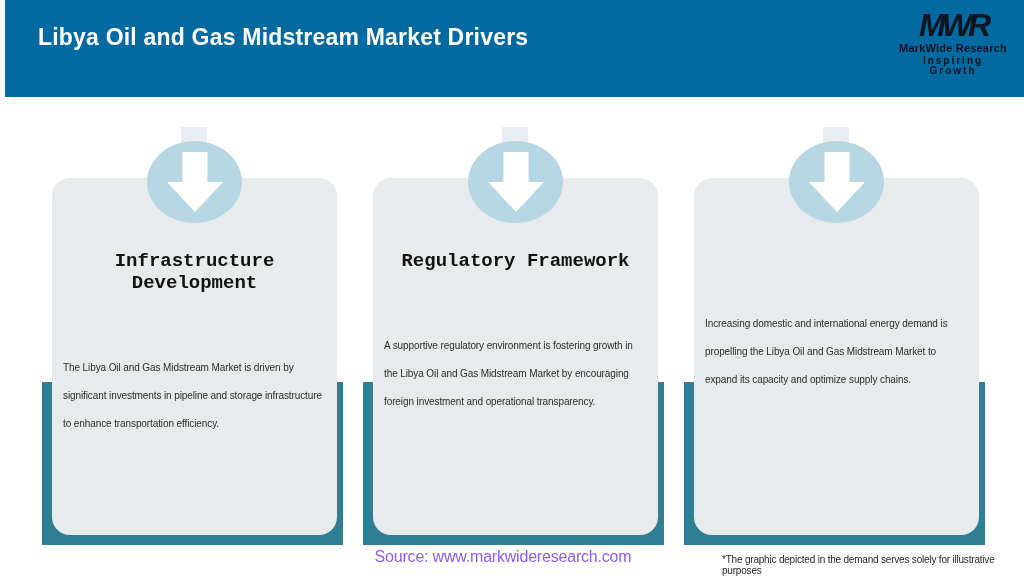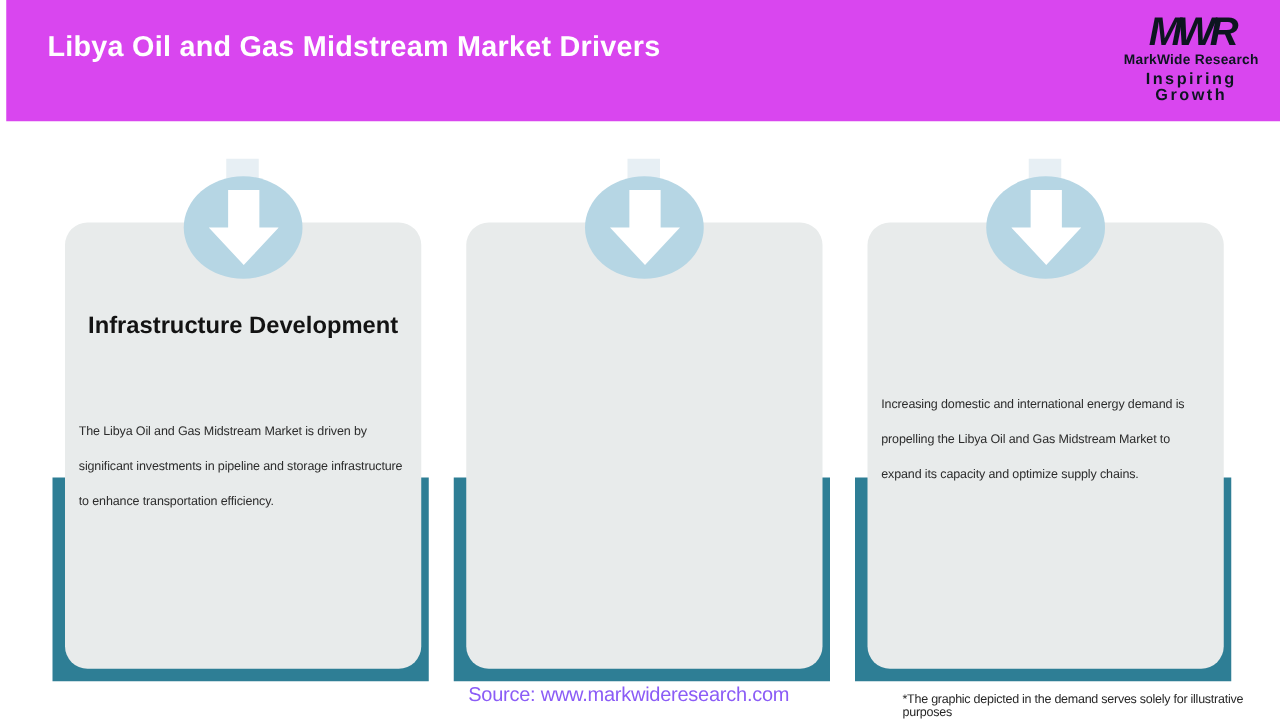--- a/index.html
+++ b/index.html
@@ -4,49 +4,49 @@
 <style>
   html,body{margin:0;padding:0;}
   body{
     width:1024px;height:576px;position:relative;overflow:hidden;
     background:#ffffff;
     font-family:"Liberation Sans", sans-serif;
   }
   
   .header{
     position:absolute;left:5px;top:0;width:1019px;height:97px;
-    background:#d946ef;
+    background:#0369a1;
   }
   .header-title{
     position:absolute;left:33px;top:24px;margin:0;
     font-size:23px;font-weight:bold;color:#ffffff;letter-spacing:.2px;
   }
   .logo{
     position:absolute;right:16px;top:9px;width:110px;
     text-align:center;color:#0D1520;line-height:1;
   }
   .logo-acronym{
     font-size:32px;font-weight:bold;font-style:italic;
     letter-spacing:-4px;line-height:1;
   }
   .logo-name{font-size:11px;font-weight:bold;margin-top:2px;letter-spacing:.2px;}
-  .logo-tagline{font-size:13px;font-weight:bold;letter-spacing:2px;margin-top:2px;}
+  .logo-tagline{font-size:10px;font-weight:bold;letter-spacing:2px;margin-top:2px;}
   
   .band{
     position:absolute;top:382px;width:301px;height:163px;background:#2E7E95;
   }
   .band.c1{left:42px;} .band.c2{left:363px;} .band.c3{left:684px;}
   .card{
     position:absolute;top:178px;width:285px;height:357px;
     background:#E8EBEB;border-radius:18px;box-sizing:border-box;
     padding:72px 11px 0;
   }
   .card.c1{left:52px;} .card.c2{left:373px;} .card.c3{left:694px;}
   .card-title{
-    margin:0;text-align:center;font-size:19px;font-weight:bold;color:#131313;
+    margin:0;text-align:center;font-size:19px;font-weight:bold;color:#131313;font-family:Liberation Mono, monospace;
   }
   .card-body{
     margin:60px 0 0;font-size:10px;line-height:28px;color:#2C2C2C;
     letter-spacing:-.1px;
   }
   .stub{
     position:absolute;top:127px;width:26px;height:18px;background:#E7EFF4;
   }
   .stub.c1{left:181px;} .stub.c2{left:502px;} .stub.c3{left:823px;}
   .circle{
@@ -80,20 +80,22 @@
 <div class="band c1"></div>
 <div class="band c2"></div>
 <div class="band c3"></div>
 
 <div class="card c1">
   <h2 class="card-title">Infrastructure Development</h2>
   <p class="card-body">The Libya Oil and Gas Midstream Market is driven by significant investments in pipeline and storage infrastructure to enhance transportation efficiency.</p>
 </div>
 
 <div class="card c2">
+  <h2 class="card-title">Regulatory Framework</h2>
+  <p class="card-body">A supportive regulatory environment is fostering growth in the Libya Oil and Gas Midstream Market by encouraging foreign investment and operational transparency.</p>
 </div>
 
 <div class="card c3">
   <p class="card-body">Increasing domestic and international energy demand is propelling the Libya Oil and Gas Midstream Market to expand its capacity and optimize supply chains.</p>
 </div>
 
 <div class="stub c1"></div>
 <div class="stub c2"></div>
 <div class="stub c3"></div>
 

